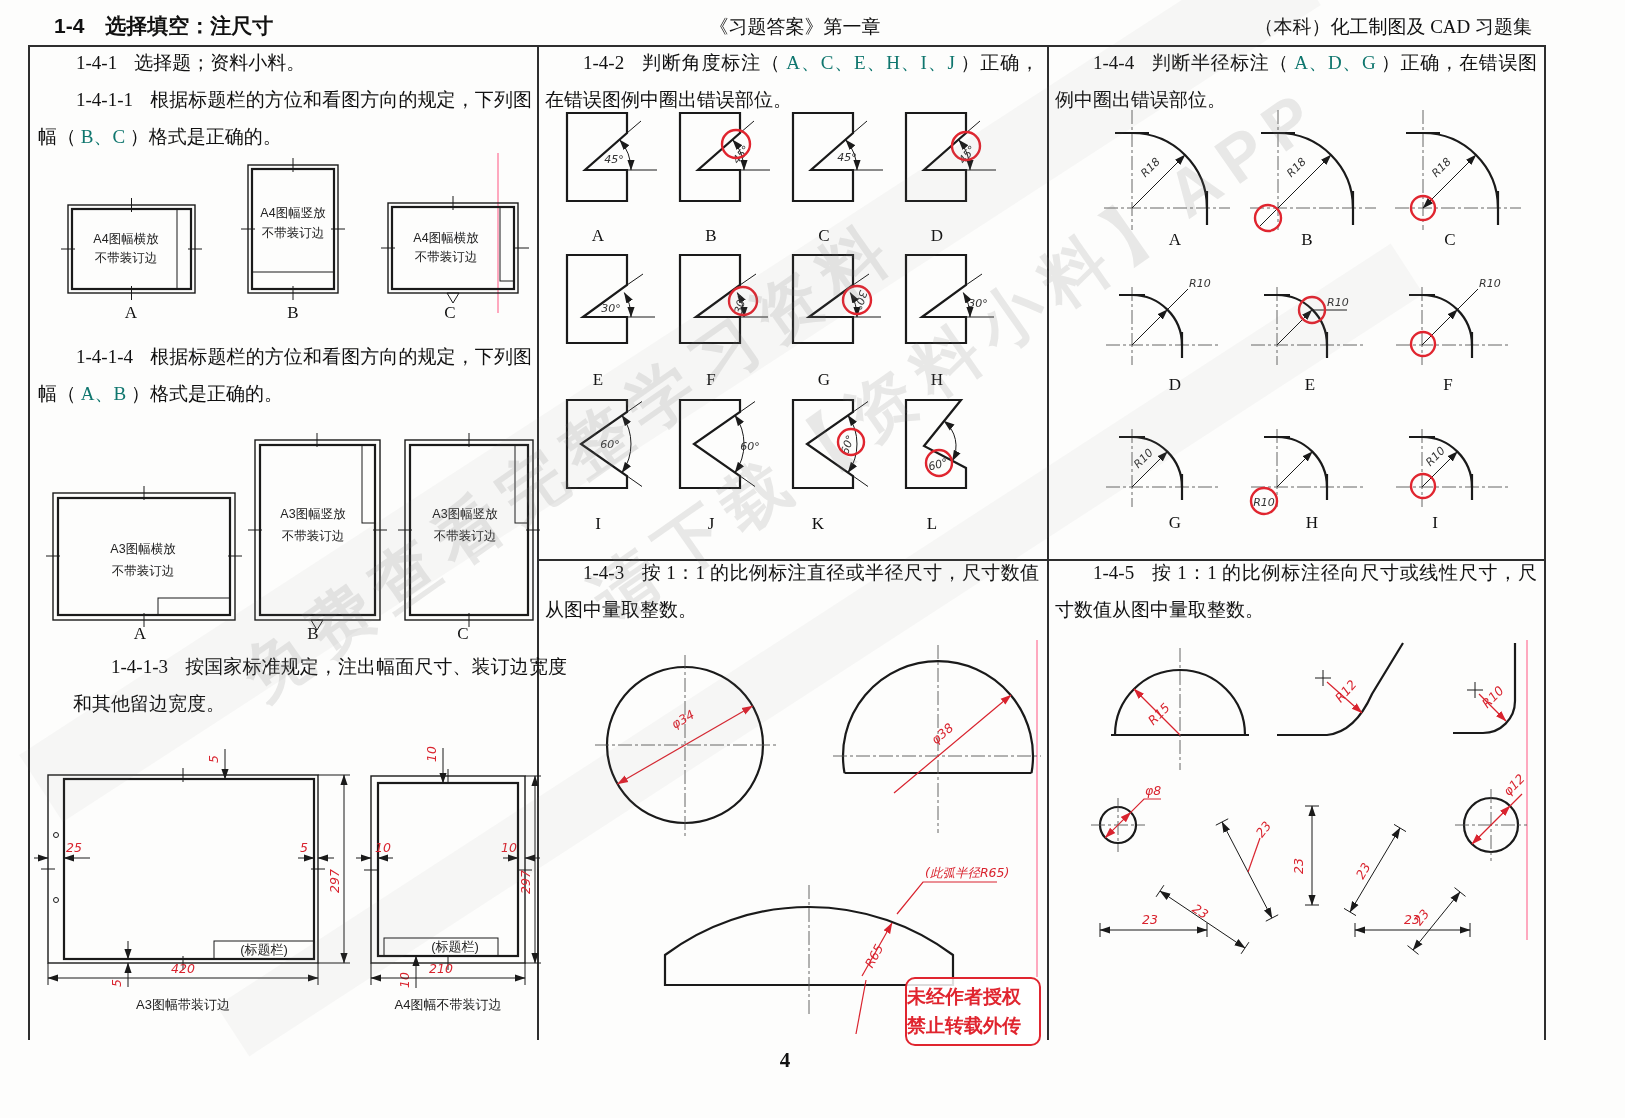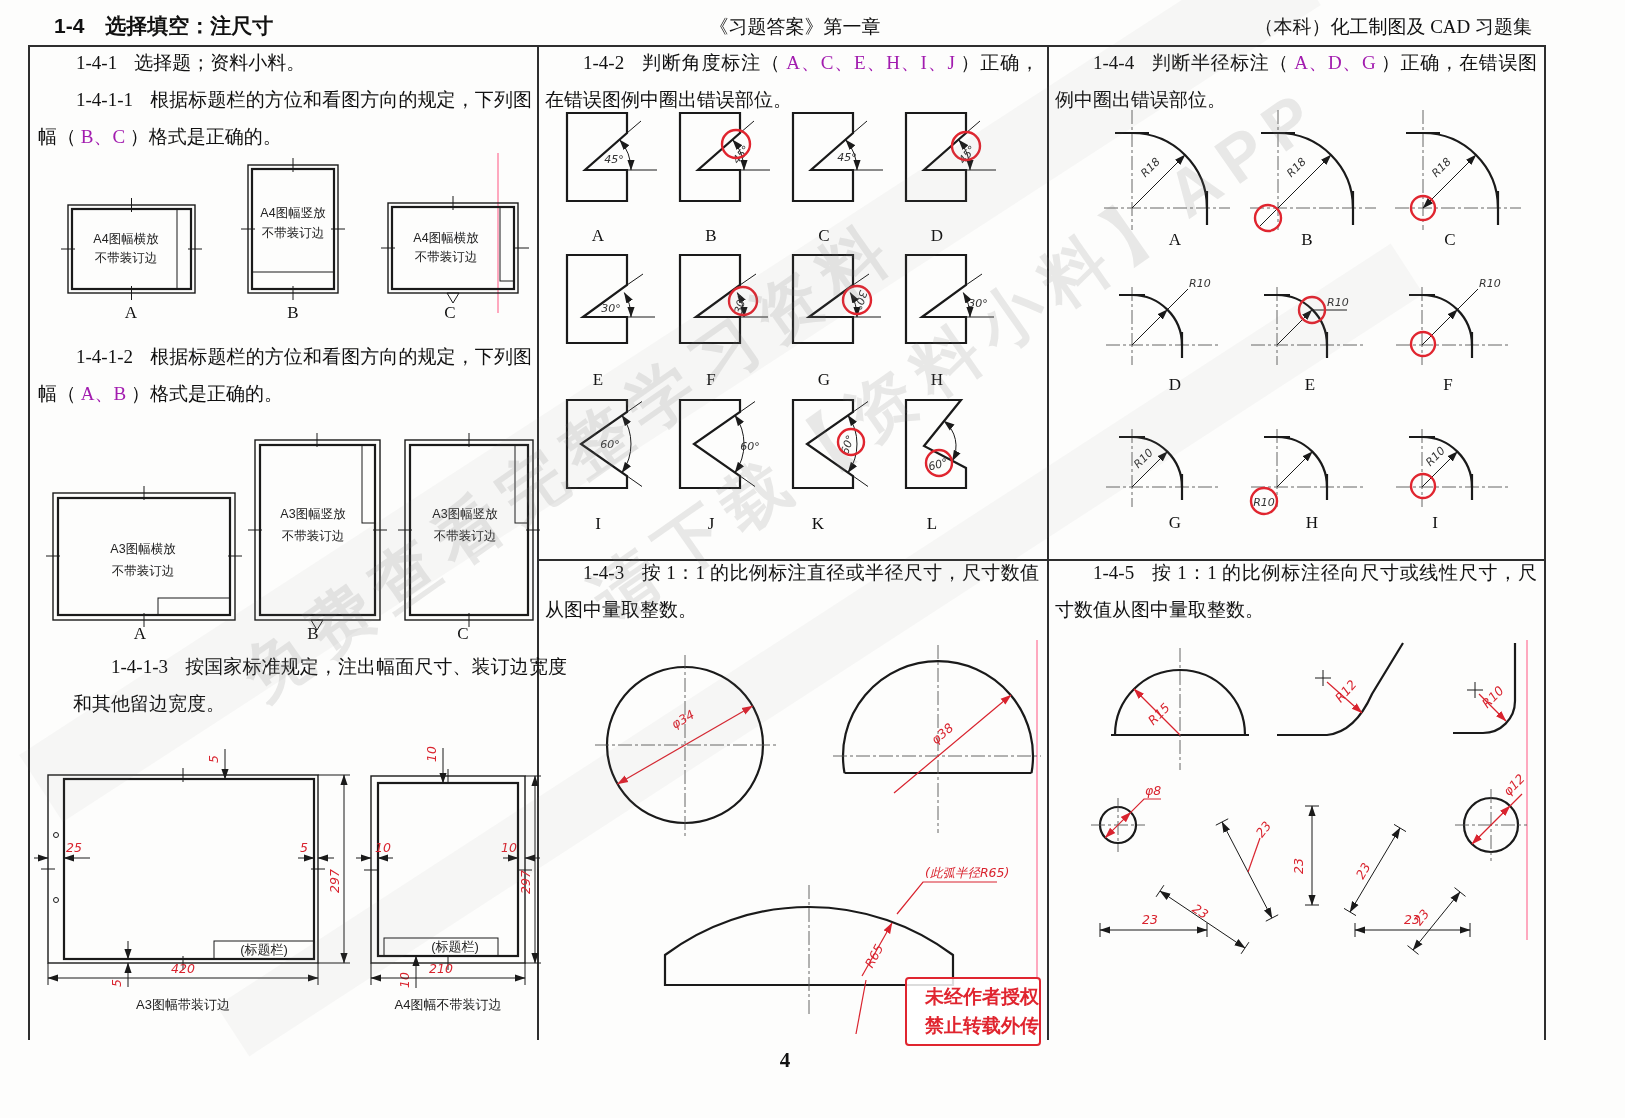--- a/index.html
+++ b/index.html
@@ -6,24 +6,24 @@
   body{width:1625px;height:1118px;background:#fdfdfc;position:relative;overflow:hidden;
        font-family:"Liberation Serif", serif;color:#111;}
   .abs{position:absolute;}
   .hline{position:absolute;height:1.6px;background:#2e2e2e;}
   .vline{position:absolute;width:1.6px;background:#2e2e2e;}
   .pink{position:absolute;width:1.5px;background:rgba(255,100,140,.55);}
   .hdr{position:absolute;font-size:19px;white-space:nowrap;}
   .hdr-left{font-family:"Liberation Sans", sans-serif;font-weight:bold;font-size:21px;margin-left:9px;}
   .q{position:absolute;font-size:19px;line-height:37px;text-indent:2em;margin:0;text-align:justify;}
   .qnum{margin-right:0.9em;}
-  .ans{color:#a21caf;}
+  .ans{color:#0f766e;}
   .pageno{position:absolute;font-size:21px;font-weight:bold;}
-  .notice{position:absolute;border:2.5px solid #e0252f;border-radius:4px;color:#e0252f;
-          font-weight:bold;font-size:19px;line-height:29px;text-align:right;padding-top:3px;
+  .notice{position:absolute;border:2.5px solid #e0252f;border-radius:10px;color:#e0252f;
+          font-weight:bold;font-size:19px;line-height:29px;text-align:left;padding-top:3px;
           font-family:"Liberation Serif", serif;background:rgba(255,255,255,.85);}
   .wm{position:absolute;font-family:"Liberation Sans", sans-serif;font-weight:bold;
       color:rgba(125,125,125,.16);white-space:nowrap;pointer-events:none;z-index:9;}
   .streak{position:absolute;background:rgba(140,140,140,.06);pointer-events:none;z-index:8;}
   svg{position:absolute;overflow:visible;}
   .thick{stroke:#1a1a1a;stroke-width:2.2;fill:none;stroke-linejoin:miter;}
   .med{stroke:#1a1a1a;stroke-width:1.4;fill:none;}
   .thin{stroke:#1a1a1a;stroke-width:1;fill:none;}
   .dash{stroke:#555;stroke-width:0.9;fill:none;stroke-dasharray:14 3 3 3;}
   .red{stroke:#d9232e;stroke-width:1.2;fill:none;}
@@ -102,21 +102,21 @@
     <rect class="thin" x="112" y="4" width="14" height="74"></rect>
     <path class="thin" d="M65,-7 V7 M-7,45 H7 M127,45 H141"></path>
     <path class="thin" d="M59,90 L71,90 L65,100 Z" fill="#fff"></path>
     <text class="figtxt" x="58" y="39" text-anchor="middle">A4图幅横放</text>
     <text class="figtxt" x="58" y="58" text-anchor="middle">不带装订边</text>
   </g>
   <text class="lbl" x="422" y="168" text-anchor="middle">C</text>
 </svg>
 
 <p class="q" style="left:38px;top:338px;width:494px;">
-  <span class="qnum">1-4-1-2</span><span>根据标题栏的方位和看图方向的规定，下列图幅（ </span><span class="ans">A、B</span><span> ）格式是正确的。</span>
+  <span class="qnum">1-4-1-4</span><span>根据标题栏的方位和看图方向的规定，下列图幅（ </span><span class="ans">A、B</span><span> ）格式是正确的。</span>
 </p>
 
 <svg style="left:28px;top:412px;" width="510" height="238">
   <g transform="translate(25,81)">
     <rect class="med" x="0" y="0" width="182" height="127"></rect>
     <rect class="thick" x="5" y="5" width="172" height="117"></rect>
     <rect class="thin" x="105" y="105" width="72" height="17"></rect>
     <path class="thin" d="M91,-7 V7 M91,120 V134 M-7,63 H7 M175,63 H189"></path>
     <text class="figtxt" x="90" y="60" text-anchor="middle">A3图幅横放</text>
     <text class="figtxt" x="90" y="82" text-anchor="middle">不带装订边</text>

